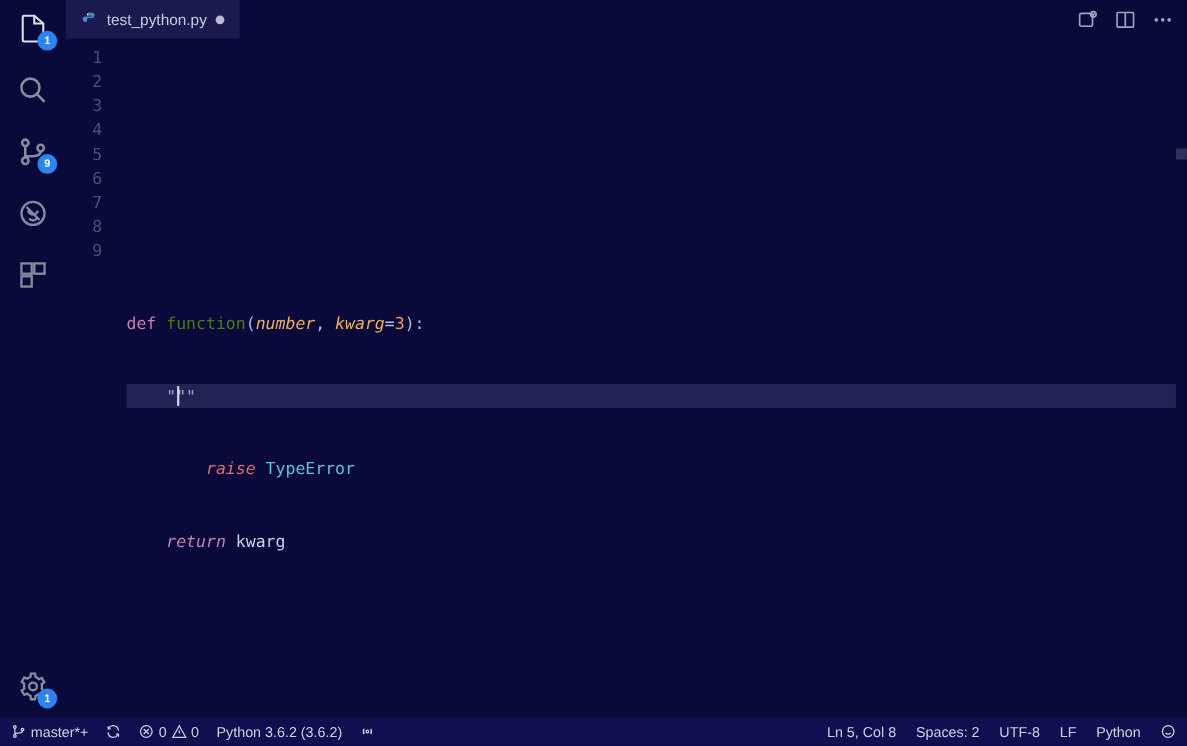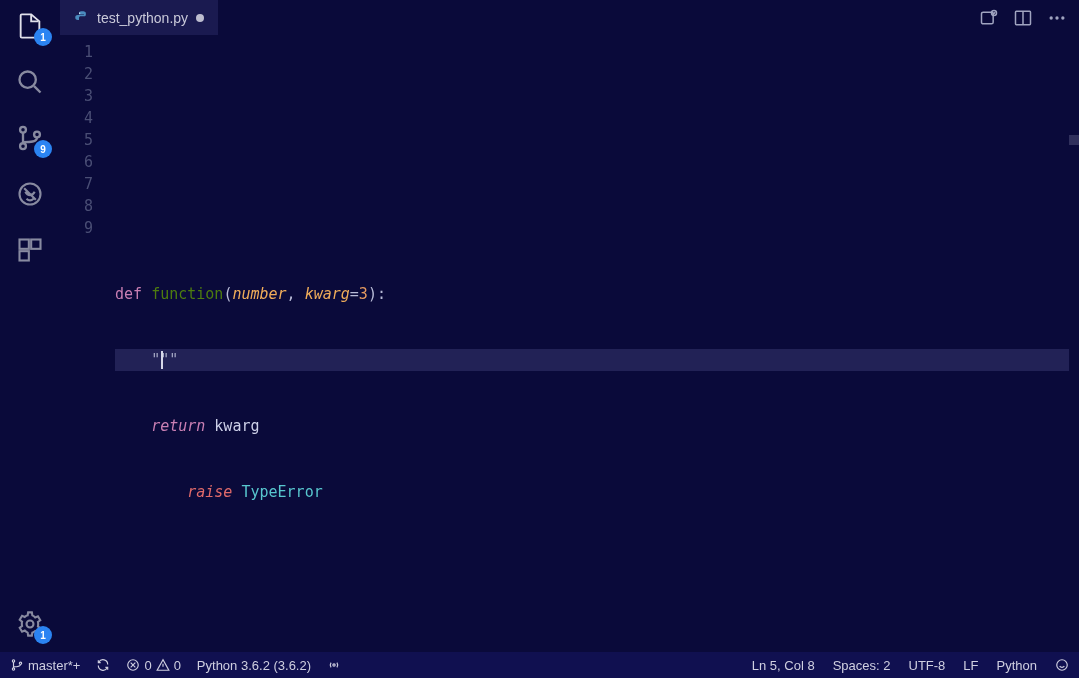--- a/index.html
+++ b/index.html
@@ -263,22 +263,22 @@
         <div>7</div>
         <div>8</div>
         <div>9</div>
       </div>
       <div class="code">
         <div class="line"></div>
         <div class="line"></div>
         <div class="line"></div>
         <div class="line"><span class="tok-keyword">def</span> <span class="tok-funcname">function</span><span class="tok-punct">(</span><span class="tok-param">number</span><span class="tok-punct">, </span><span class="tok-param">kwarg</span><span class="tok-punct">=</span><span class="tok-number">3</span><span class="tok-punct">):</span></div>
         <div class="line hl"><span>    </span><span class="tok-string">"""</span><span class="caret" style="left:46px"></span></div>
+        <div class="line"><span>        </span><span class="tok-raise">raise</span><span> </span><span class="tok-type">TypeError</span></div>
         <div class="line"><span>    </span><span class="tok-return">return</span><span> </span><span>kwarg</span></div>
-        <div class="line"><span>        </span><span class="tok-raise">raise</span><span> </span><span class="tok-type">TypeError</span></div>
         <div class="line"></div>
         <div class="minimap-handle"></div>
       </div>
     </div>
   </div>
 </div>
 
 <div class="status-bar">
   <div class="status-item">
     <svg viewBox="0 0 24 24" fill="none" stroke="currentColor" stroke-width="2">

